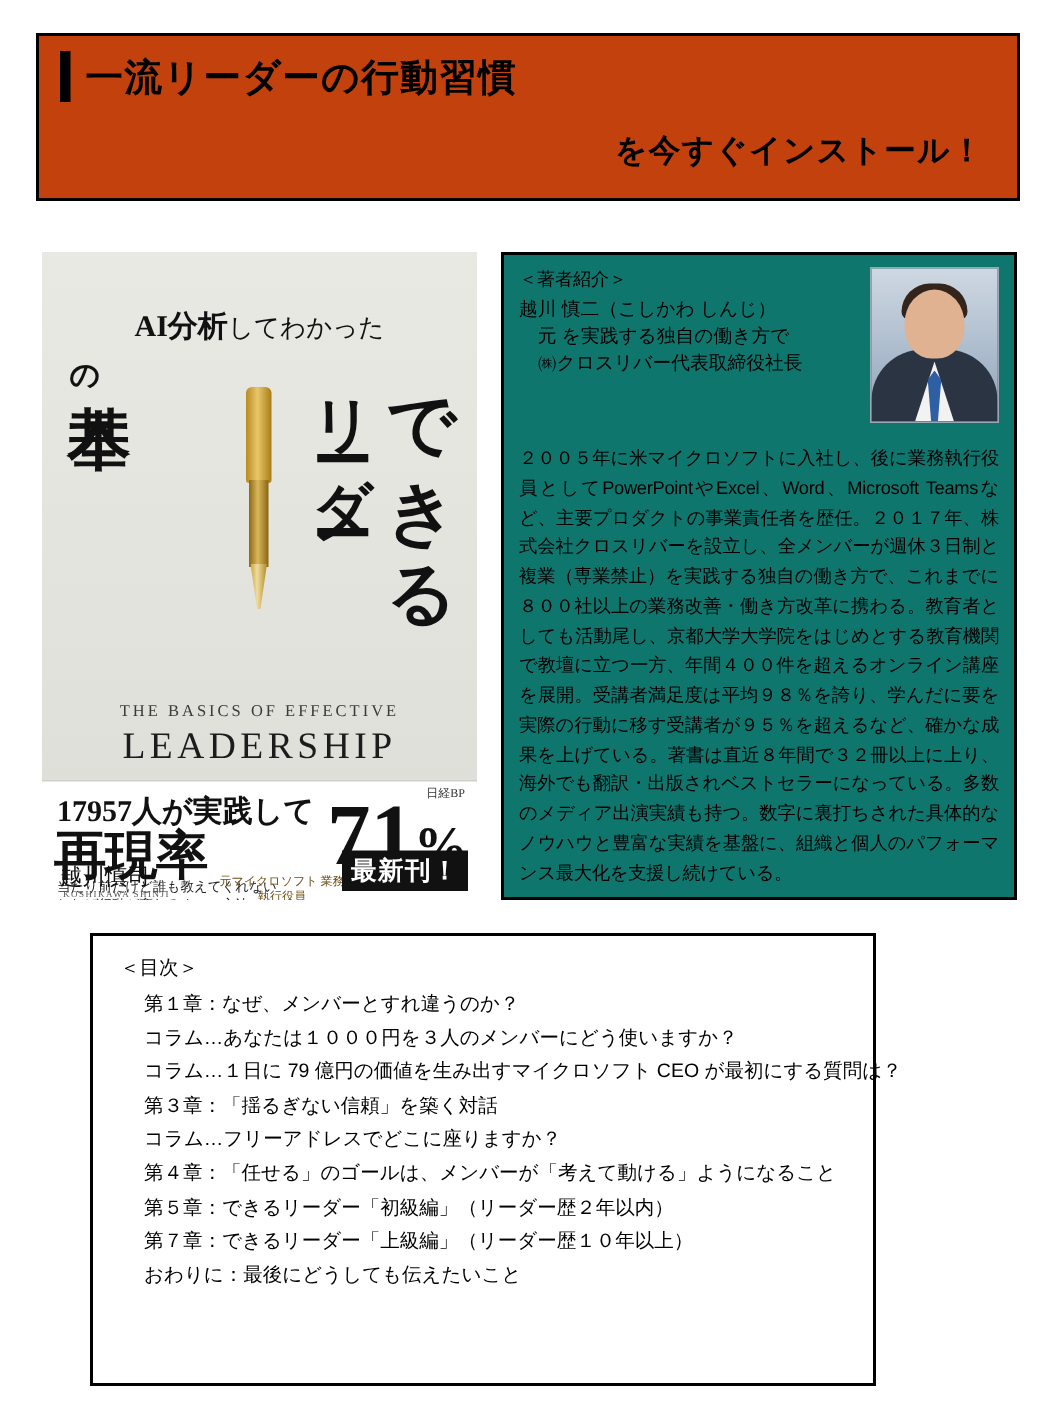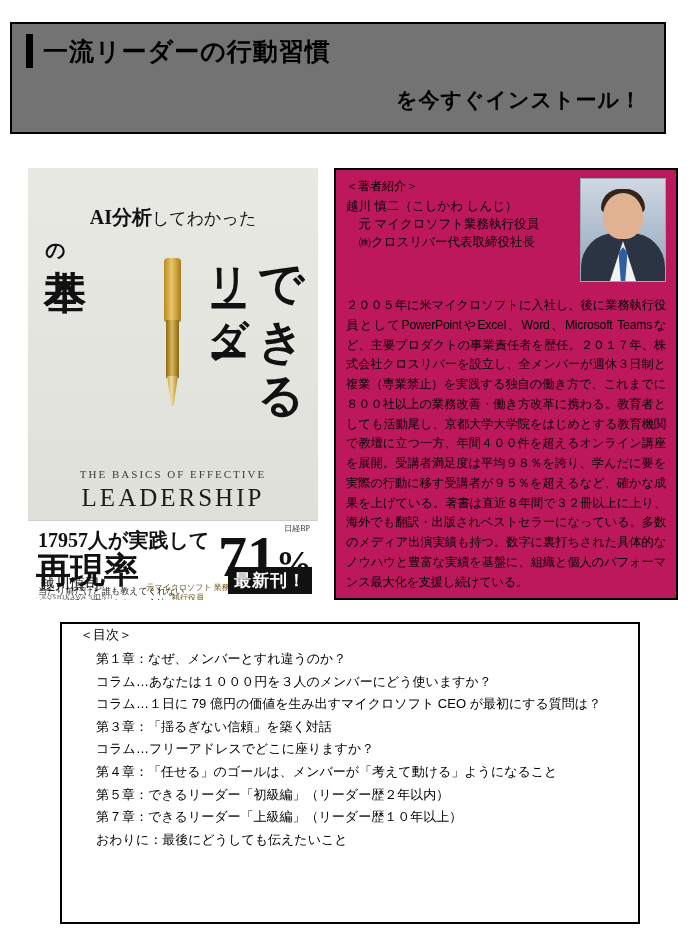--- a/index.html
+++ b/index.html
@@ -13,26 +13,26 @@
     height: 952px;
     position: relative;
     font-family: "Liberation Sans", sans-serif;
     color: #000;
     overflow: hidden;
   }
 
   
   .header-box {
     position: absolute;
-    left: 10px;
+    left: 24px;
     top: 22px;
     width: 656px;
     height: 112px;
     border: 2px solid #000;
-    background: #737373;
+    background: #c2410c;
   }
   .header-title-row {
     position: absolute;
     left: 14px;
     top: 10px;
     display: flex;
     align-items: center;
   }
   .header-title-bar {
     width: 7px;
@@ -244,21 +244,21 @@
   }
 
   
   .author-box {
     position: absolute;
     left: 334px;
     top: 168px;
     width: 344px;
     height: 432px;
     border: 2px solid #000;
-    background: #be185d;
+    background: #0f766e;
     padding: 8px 10px;
   }
   .author-head-label {
     font-size: 12px;
     margin-bottom: 2px;
   }
   .author-name {
     font-size: 12.5px;
     line-height: 1.45;
     width: 230px;
@@ -327,25 +327,25 @@
     line-height: 1.62;
     text-align: justify;
     letter-spacing: -0.2px;
   }
 
   
   .toc-box {
     position: absolute;
     left: 60px;
     top: 622px;
-    width: 580px;
+    width: 524px;
     height: 302px;
     border: 2px solid #000;
     background: #fff;
-    padding: 2px 18px;
+    padding: 12px 18px;
   }
   .toc-title {
     font-size: 13px;
     margin-bottom: 4px;
   }
   .toc-list {
     margin: 0;
     padding: 0;
     list-style: none;
   }
@@ -399,21 +399,21 @@
 ベストセラー著者</div>
     <div class="cb-author">越川慎司</div>
     <div class="cb-author-en">KOSHIKAWA SHINJI</div>
     <div class="cb-latest">最新刊！</div>
   </div>
 </div>
 
 <div class="author-box">
   <div class="author-head-label">＜著者紹介＞</div>
   <div class="author-name" style="white-space:pre-line">越川 慎二（こしかわ しんじ）
-　元 マイクロソフト業務執行役員
+　元 を実践する独自の働き方で
 　㈱クロスリバー代表取締役社長</div>
 
   <div class="author-photo">
     <div class="ph-body"></div>
     <div class="ph-shirt"></div>
     <div class="ph-tie"></div>
     <div class="ph-hair"></div>
     <div class="ph-head"></div>
   </div>
 

